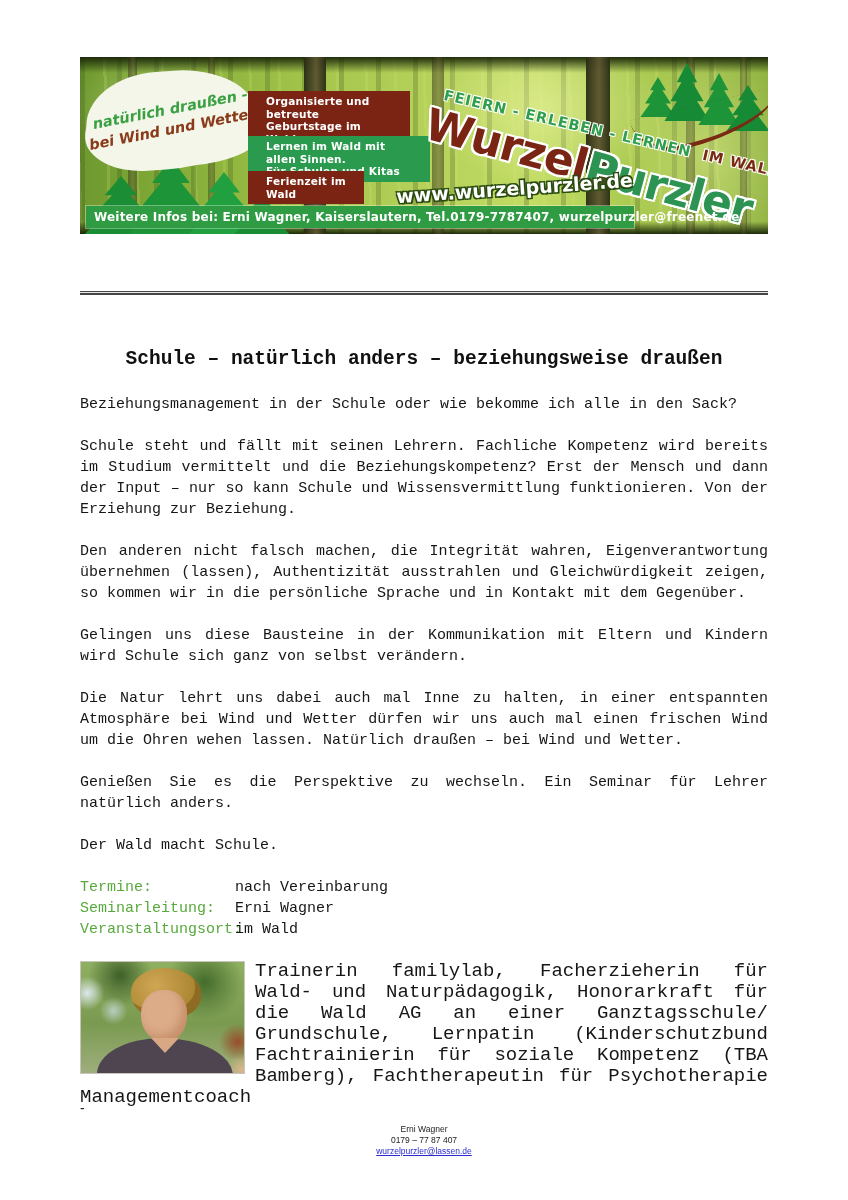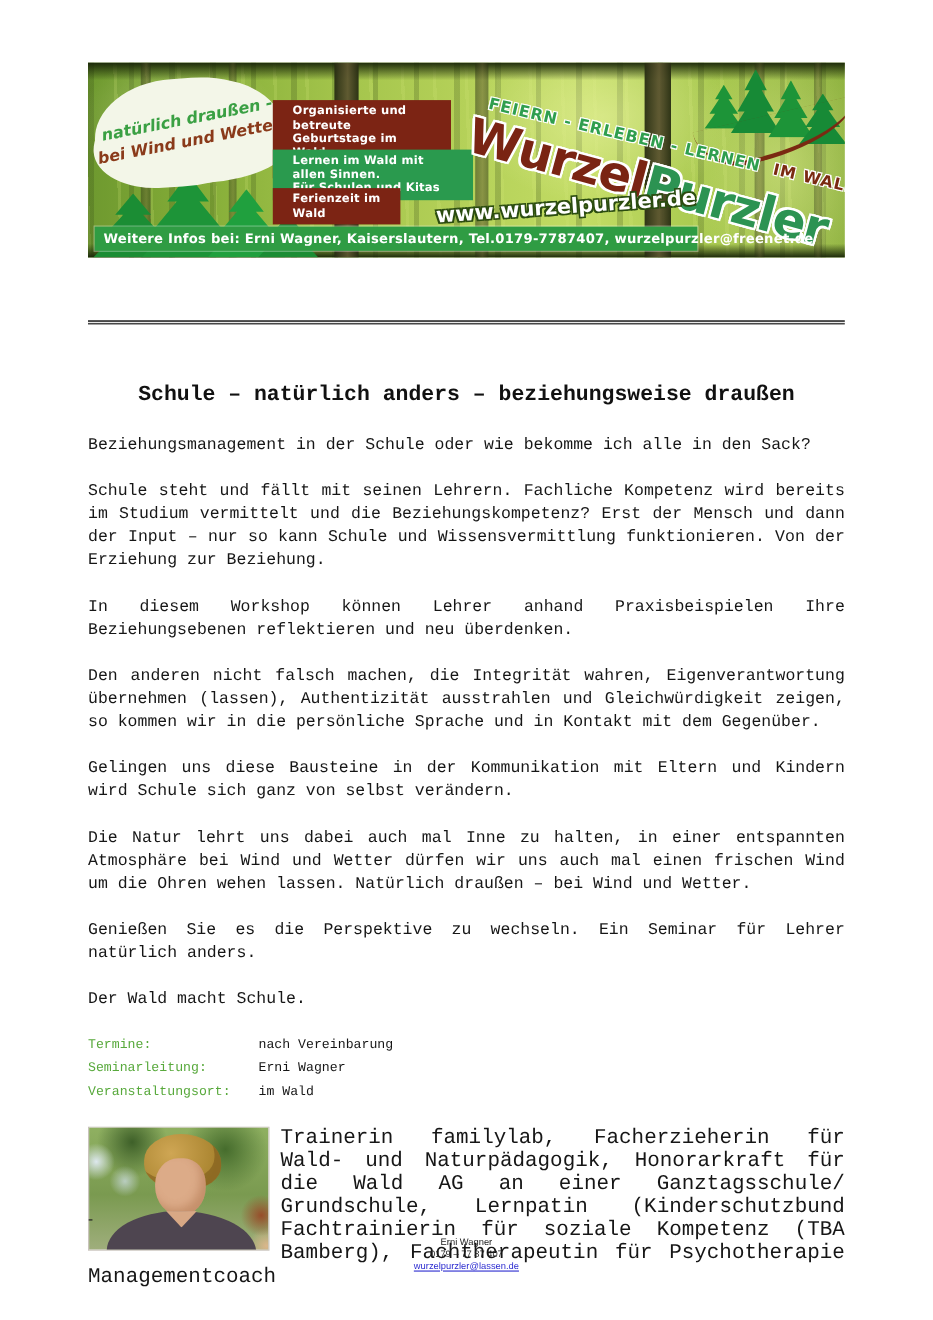--- a/index.html
+++ b/index.html
@@ -75,21 +75,21 @@
 
   
   .rule { position:absolute; left:80px; top:291px; width:688px; height:4px;
     background:linear-gradient(180deg,#474747 0 1.5px,#e8e8e8 1.5px 2.5px,#474747 2.5px 4px); }
 
   
   .content { position:absolute; left:80px; top:348px; width:688px;font-family:Liberation Mono, monospace; }
   .doc-title { font-size:19.5px; font-weight:bold; text-align:center; white-space:pre-line; margin-bottom:24px; color:#111; }
   .content p { font-size:15px; line-height:21px; text-align:justify; margin-bottom:21px; color:#161616; }
   .details { margin-bottom:21px; }
-  .drow { font-size:12px; line-height:21px; }
+  .drow { font-size:15px; line-height:21px; }
   .dlabel { display:inline-block; width:155px; color:#58a93c; }
   .dvalue { color:#161616; }
 
   .bio { overflow:hidden; }
   .bio-text { font-size:19px; line-height:21px; text-align:justify; color:#161616; word-spacing:2px; }
 
   
   .photo { width:165px; height:113px; float:left; margin-right:10px; position:relative; overflow:hidden;
     border:1px solid #c9c4bc;
     background:
@@ -173,21 +173,20 @@
     <div class="info-bar">Weitere Infos bei:  Erni Wagner, Kaiserslautern, Tel.0179-7787407, wurzelpurzler@freenet.de</div>
   </div>
 
   <div class="rule"></div>
 
   <div class="content">
     <div class="doc-title">Schule  – natürlich anders – beziehungsweise draußen</div>
 
     <p>Beziehungsmanagement in der Schule oder wie bekomme ich alle in den Sack?</p>
     <p>Schule steht und fällt mit seinen Lehrern. Fachliche Kompetenz wird bereits im Studium vermittelt und die Beziehungskompetenz? Erst der Mensch und dann der Input – nur so kann Schule und Wissensvermittlung funktionieren. Von der Erziehung zur Beziehung.</p>
-    <p>In diesem Workshop können Lehrer anhand Praxisbeispielen Ihre Beziehungsebenen reflektieren und neu überdenken.</p>
     <p>Den anderen nicht falsch machen, die Integrität wahren, Eigenverantwortung übernehmen (lassen), Authentizität ausstrahlen und Gleichwürdigkeit zeigen, so kommen wir in die persönliche Sprache und in Kontakt mit dem Gegenüber.</p>
     <p>Gelingen uns diese Bausteine in der Kommunikation mit Eltern und Kindern wird Schule sich ganz von selbst verändern.</p>
     <p>Die Natur lehrt uns dabei auch mal Inne zu halten, in einer entspannten Atmosphäre bei Wind und Wetter dürfen wir uns auch mal einen frischen Wind um die Ohren wehen lassen. Natürlich draußen – bei Wind und Wetter.</p>
     <p>Genießen Sie es die Perspektive zu wechseln. Ein Seminar für Lehrer natürlich anders.</p>
     <p>Der Wald macht Schule.</p>
 
     <div class="details">
       <div class="drow">
         <span class="dlabel">Termine:</span><span class="dvalue">nach Vereinbarung</span>
       </div>

